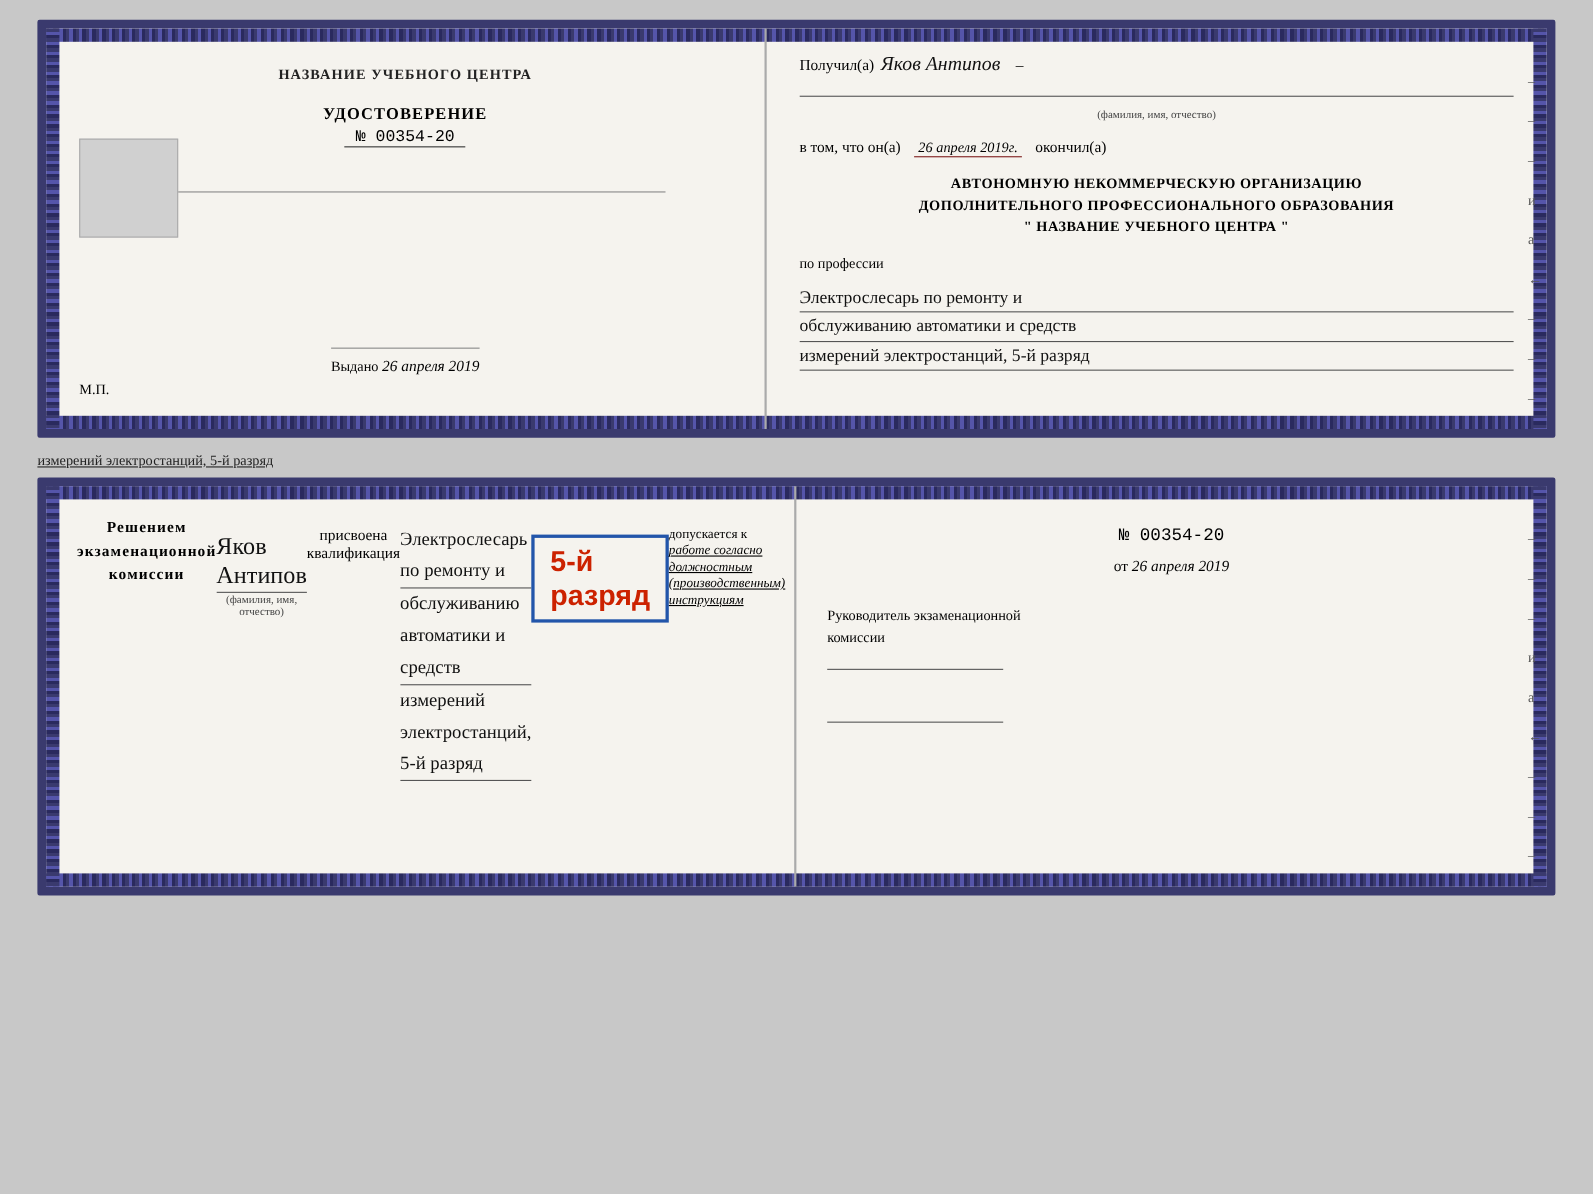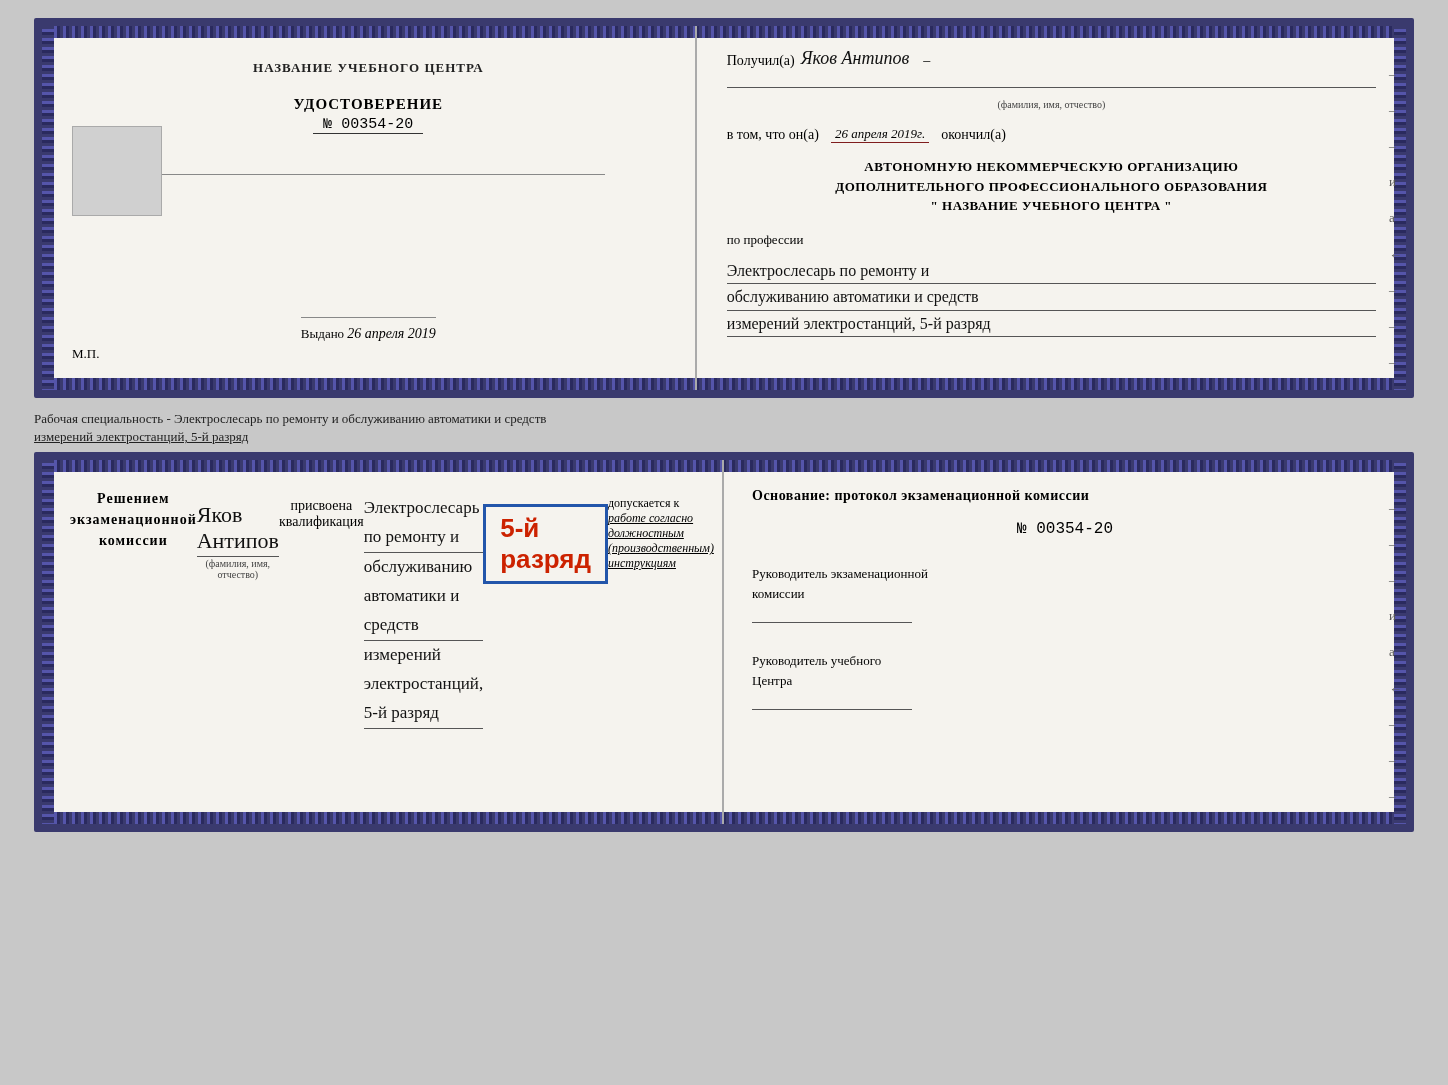--- a/index.html
+++ b/index.html
@@ -378,21 +378,20 @@
       <span class="dash-right">а</span>
       <span class="dash-right">←</span>
       <span class="dash-right">–</span>
       <span class="dash-right">–</span>
       <span class="dash-right">–</span>
     </div>
   </div>
 </div>
 
 <div class="separator-text">
-  <div>Рабочая специальность - Электрослесарь по ремонту и обслуживанию автоматики и средств</div>
   <div style="text-decoration:underline;">измерений электростанций, 5-й разряд</div>
 </div>
 
 <div class="document-bottom">
   <div class="texture-bar-top"></div>
   <div class="texture-bar-bottom"></div>
   <div class="texture-bar-left"></div>
   <div class="texture-bar-right"></div>
 
   <div class="doc-bottom-left" style="padding-top:28px;">
@@ -415,36 +414,35 @@
     </div>
     <div class="dopuskaetsya-line" style="margin-top:8px;">
       <span>допускается к</span>
       <span class="dopusk-italic">работе согласно должностным</span>
       <br>
       <span class="dopusk-italic">(производственным) инструкциям</span>
     </div>
   </div>
 
   <div class="doc-bottom-right" style="padding-top:28px;">
-    <div class="osnovanie-title">Основание: протокол экзаменационной комиссии</div>
     <div class="protokol-num">№ 00354-20</div>
+    <div class="ot-line">
+      <span>от</span>
+      <span style="font-style:italic;">26 апреля 2019</span>
+    </div>
 
     <div class="podpis-block">
       <div class="podpis-title">
         <span>Руководитель экзаменационной</span><br>
         <span>комиссии</span>
       </div>
       <div class="podpis-line"></div>
     </div>
 
     <div class="podpis-block" style="margin-top:20px;">
-      <div class="podpis-title">
-        <span>Руководитель учебного</span><br>
-        <span>Центра</span>
-      </div>
       <div class="podpis-line"></div>
     </div>
 
     <div style="position:absolute;right:4px;top:40px;display:flex;flex-direction:column;gap:20px;">
       <span class="dash-right">–</span>
       <span class="dash-right">–</span>
       <span class="dash-right">–</span>
       <span class="dash-right">и</span>
       <span class="dash-right">а</span>
       <span class="dash-right">←</span>

